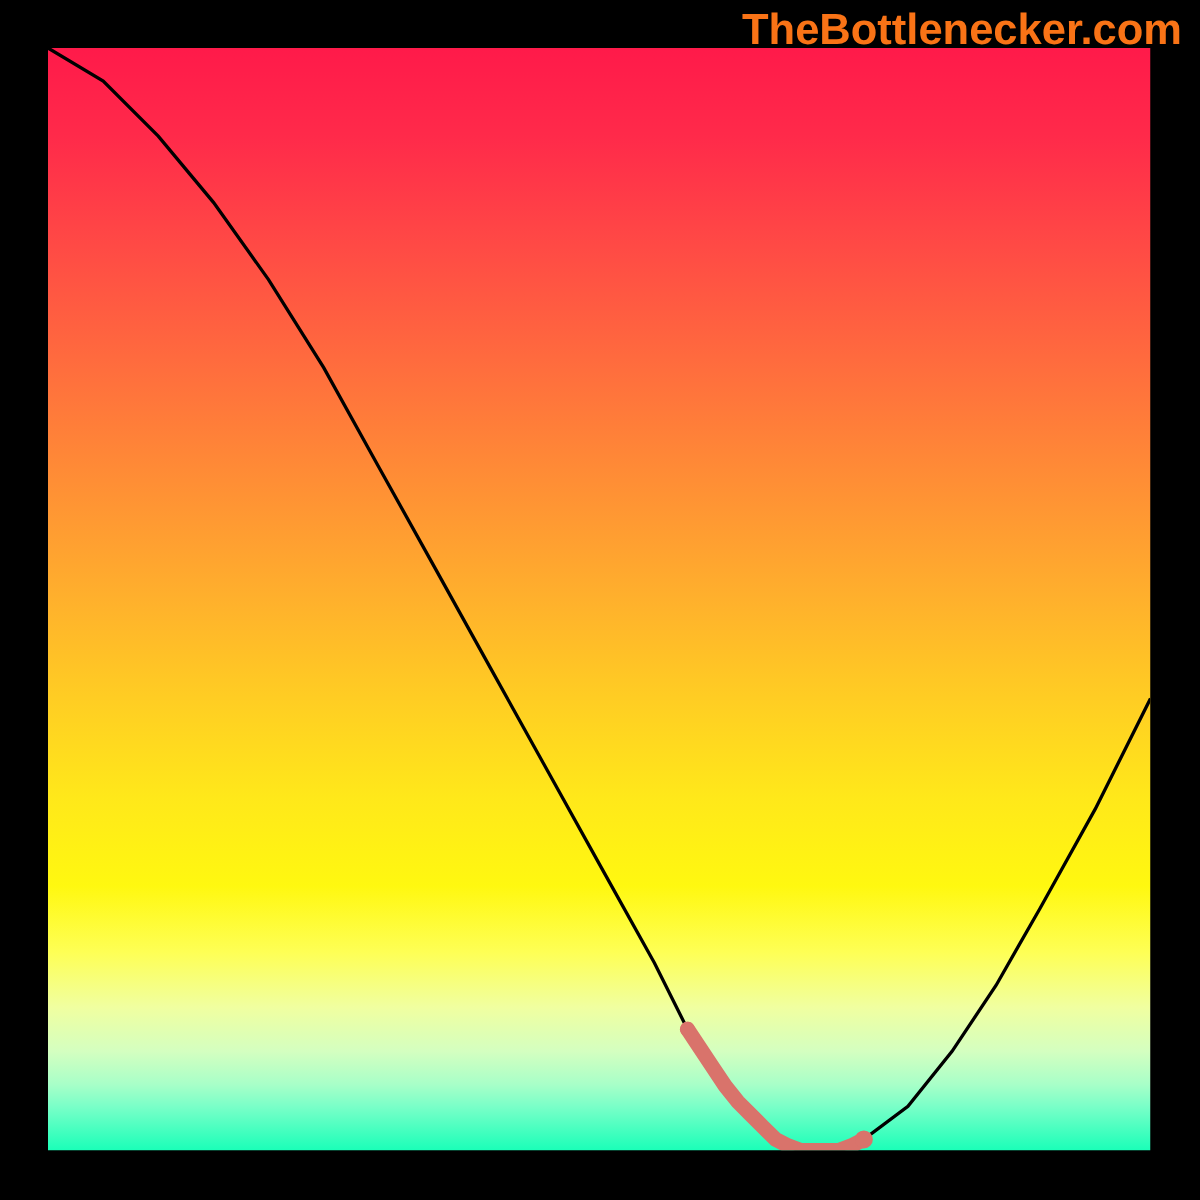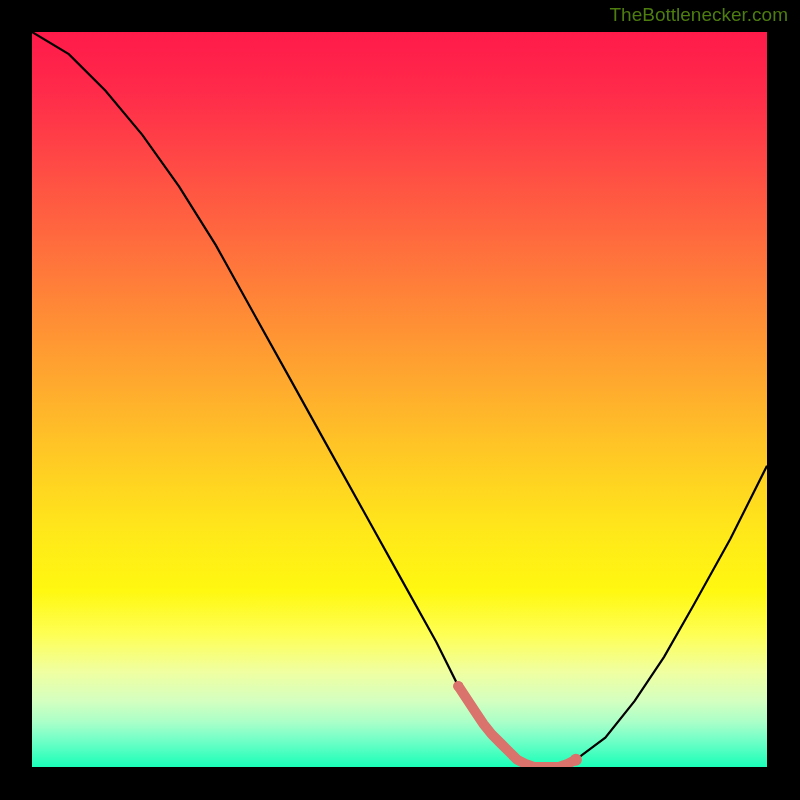--- a/index.html
+++ b/index.html
@@ -8,23 +8,23 @@
     height: 800px;
     background: #000;
     position: relative;
     font-family: Arial, sans-serif;
     overflow: hidden;
   }
   .watermark {
     position: absolute;
     top: 4px;
     right: 12px;
-    color: #4d7c0f;
-    font-size: 19px;
-    font-weight: 400;
+    color: #f97316;
+    font-size: 29px;
+    font-weight: 700;
     z-index: 10;
   }
   .plot-area {
     position: absolute;
     left: 32px;
     top: 32px;
     width: 735px;
     height: 735px;
     overflow: hidden;
   }

